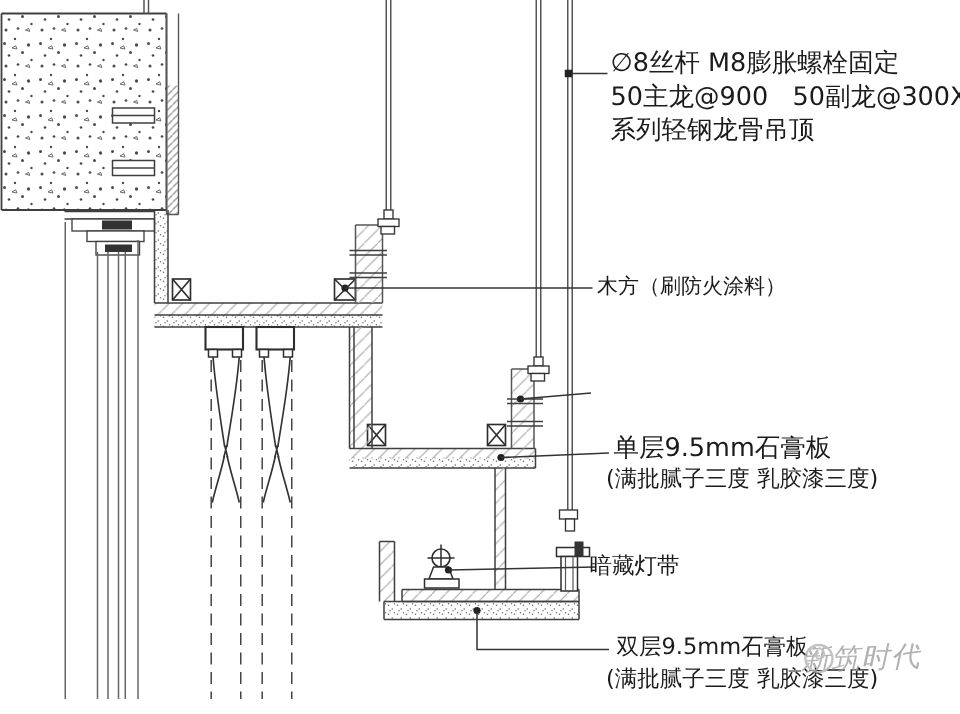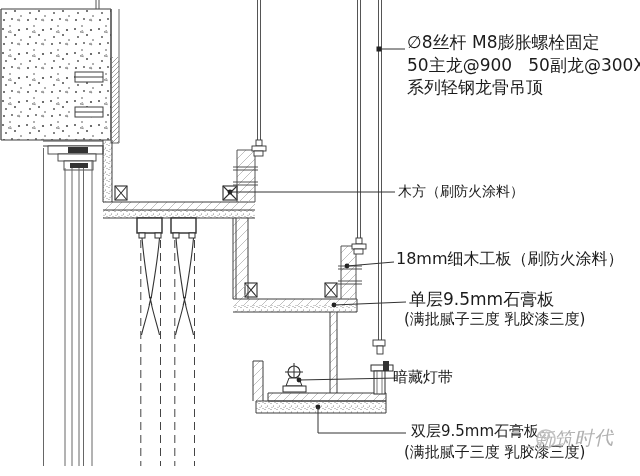--- a/index.html
+++ b/index.html
@@ -233,21 +233,20 @@
     <path d="M318,407 V433 H406" stroke="#333" stroke-width="1" fill="none"></path>
   </g>
 </svg>
 
 <div class="lbl" style="left:407px;top:33px;font-size:17px">∅8丝杆 M8膨胀螺栓固定</div>
 <div class="lbl" style="left:407px;top:56px;font-size:17px">50主龙@900   50副龙@300X600</div>
 <div class="lbl" style="left:407px;top:78px;font-size:17px">系列轻钢龙骨吊顶</div>
 
 <div class="lbl" style="left:398px;top:184px;font-size:14px">木方（刷防火涂料）</div>
 
-<div class="lbl" style="left:396px;top:250px;font-size:16px">18mm细木工板（刷防火涂料）</div>
 
 <div class="lbl" style="left:409px;top:290px;font-size:17px">单层9.5mm石膏板</div>
 <div class="lbl" style="left:404px;top:311px;font-size:15px">(满批腻子三度 乳胶漆三度)</div>
 
 <div class="lbl" style="left:393px;top:369px;font-size:15px">暗藏灯带</div>
 
 <div class="lbl" style="left:411px;top:423px;font-size:15px">双层9.5mm石膏板</div>
 <div class="lbl" style="left:404px;top:444px;font-size:15px">(满批腻子三度 乳胶漆三度)</div>
 
 <div class="wm">

